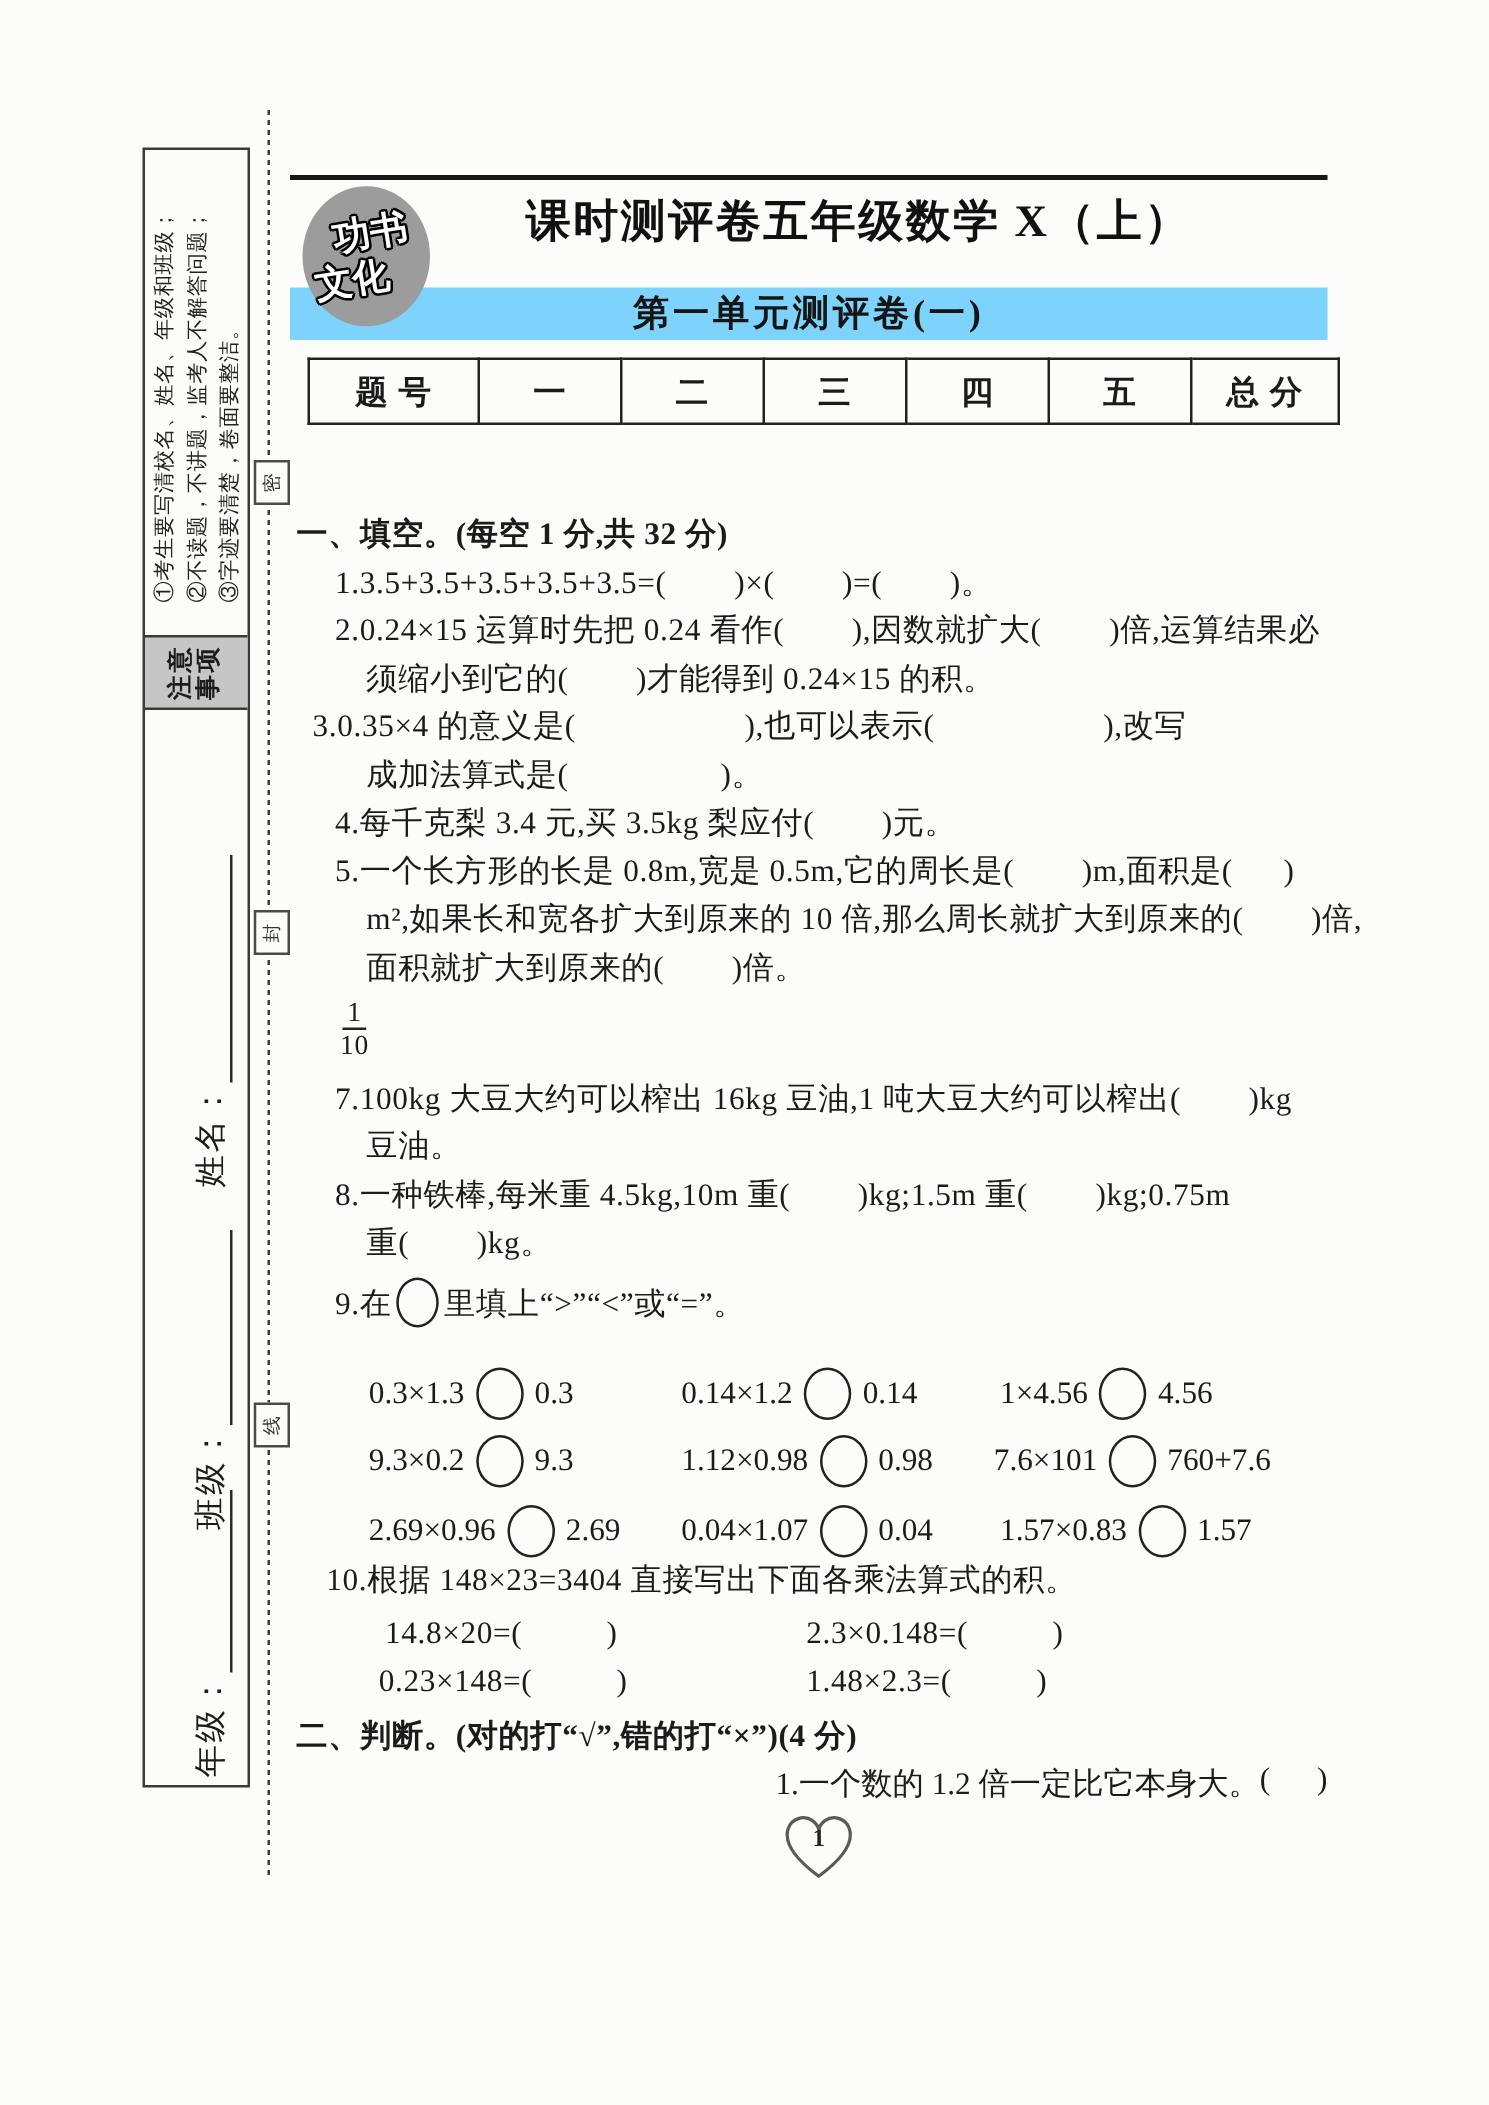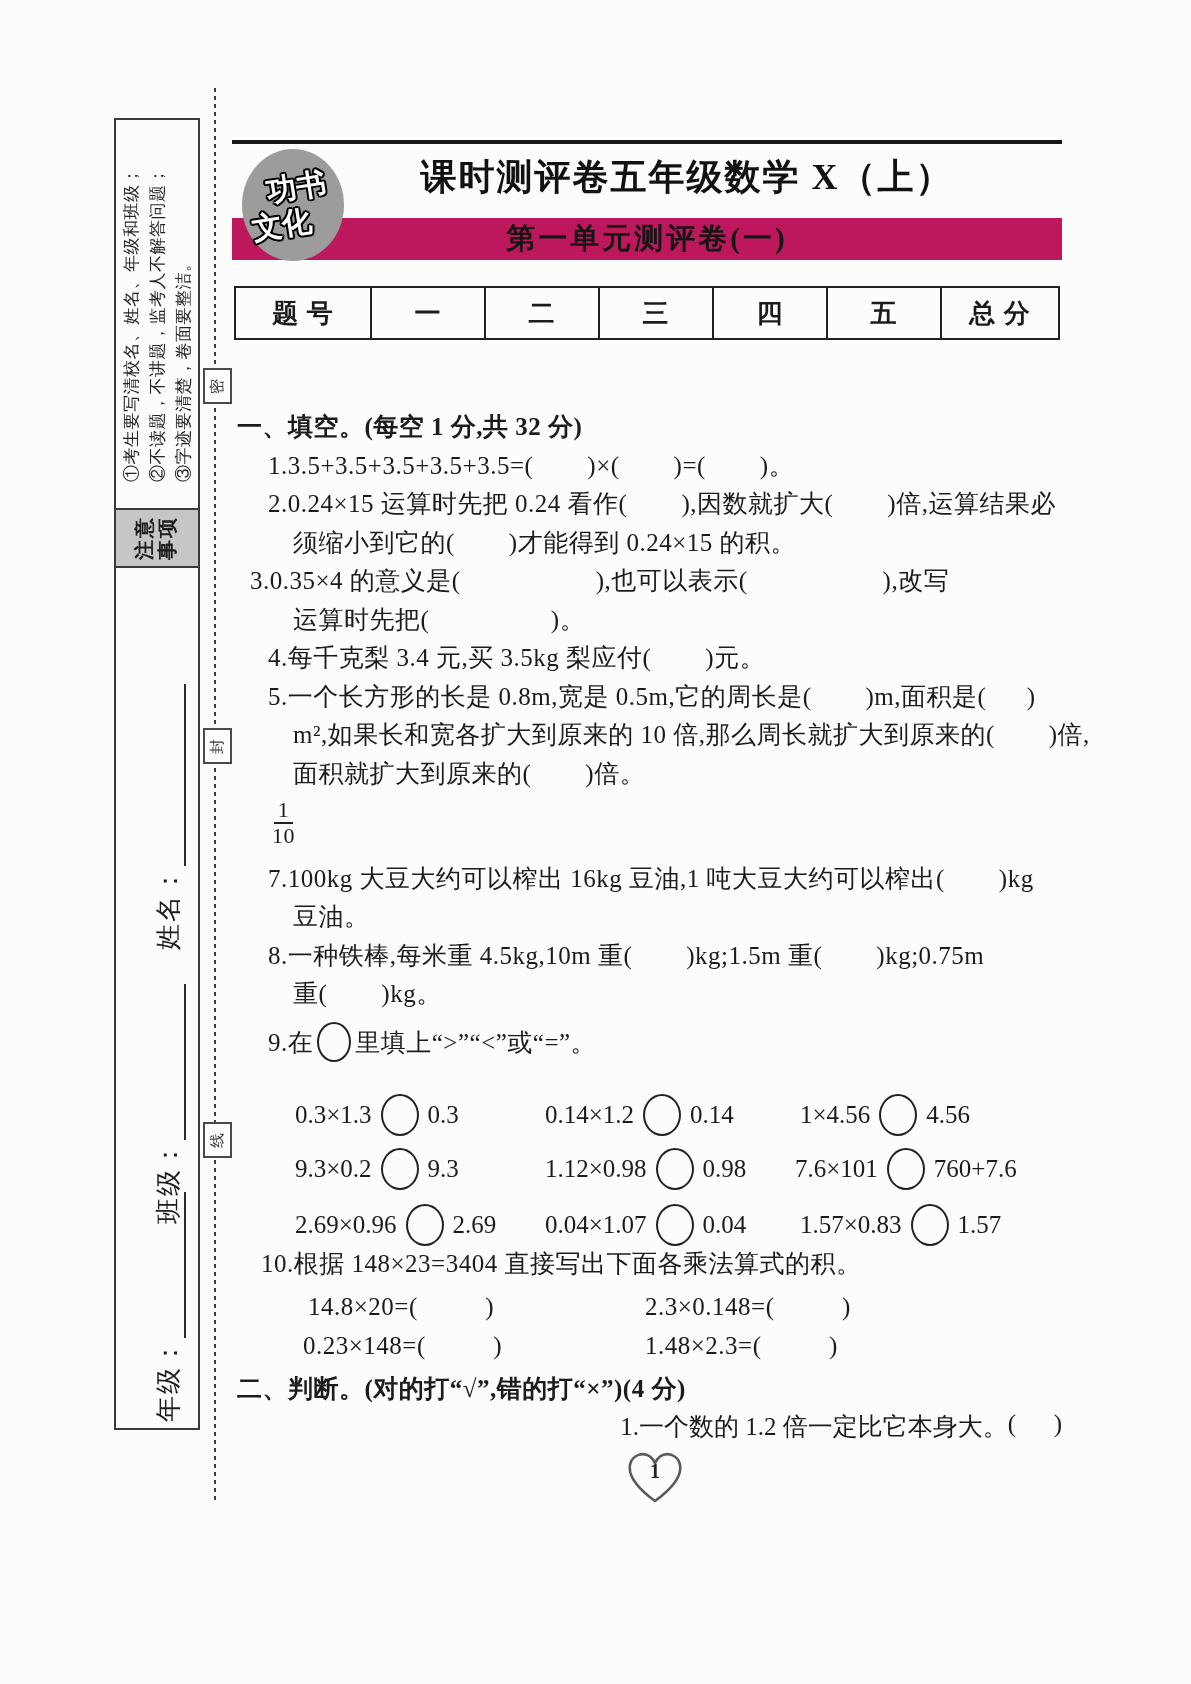--- a/index.html
+++ b/index.html
@@ -49,36 +49,36 @@
     border:2px solid #4a4a4a;display:flex;align-items:center;justify-content:center;
   }
   .seal span{display:block;transform:rotate(-90deg);font-size:15px;color:#333;}
   
   .top-rule{position:absolute;left:232px;top:140px;width:830px;height:4px;background:#171717;}
   .main-title{
     position:absolute;left:312px;top:153px;width:750px;text-align:center;
     font-size:36px;font-weight:700;letter-spacing:2px;color:#111;
   }
   .banner{
-    position:absolute;left:232px;top:218px;width:830px;height:42px;background:#be185d;
+    position:absolute;left:232px;top:230px;width:830px;height:42px;background:#7dd3fc;
     display:flex;align-items:center;justify-content:center;
   }
   .banner span{font-size:29px;font-weight:700;letter-spacing:3px;color:#151515;}
   .logo{
     position:absolute;left:242px;top:149px;width:102px;height:112px;background:#9c9c9c;
     border-radius:50%;display:flex;align-items:center;justify-content:center;z-index:5;
   }
   .logo-inner{transform:rotate(-9deg);font-weight:700;font-size:30px;line-height:35px;color:#fff;
     text-shadow:2px 0 0 #000,-2px 0 0 #000,0 2px 0 #000,0 -2px 0 #000,
       1.5px 1.5px 0 #000,-1.5px -1.5px 0 #000,1.5px -1.5px 0 #000,-1.5px 1.5px 0 #000;}
   .logo-l1{margin-left:12px;}
   .logo-l2{margin-left:-8px;}
   
   .score-table{
-    position:absolute;left:234px;top:286px;width:824px;border-collapse:collapse;
+    position:absolute;left:246px;top:286px;width:824px;border-collapse:collapse;
     table-layout:fixed;
   }
   .score-table td{
     border:2px solid #222;height:48px;text-align:center;vertical-align:middle;
     font-size:26px;font-weight:600;letter-spacing:1px;background:#fcfcfa;
   }
   
   .line{position:absolute;font-size:25px;white-space:pre;letter-spacing:.5px;}
   .bold{font-weight:700;}
   .flexline{display:flex;align-items:center;white-space:pre;}
@@ -172,21 +172,21 @@
       <td>总 分</td>
     </tr>
   </tbody>
     </table>
 
   <div class="line bold" style="left:237px;top:410px">一、填空。(每空 1 分,共 32 分)</div>
   <div class="line" style="left:268px;top:449px">1.3.5+3.5+3.5+3.5+3.5=(        )×(        )=(        )。</div>
   <div class="line" style="left:268px;top:487px">2.0.24×15 运算时先把 0.24 看作(        ),因数就扩大(        )倍,运算结果必</div>
   <div class="line" style="left:293px;top:526px">须缩小到它的(        )才能得到 0.24×15 的积。</div>
   <div class="line" style="left:250px;top:564px">3.0.35×4 的意义是(                    ),也可以表示(                    ),改写</div>
-  <div class="line" style="left:293px;top:603px">运算时先把(                  )。</div>
+  <div class="line" style="left:293px;top:603px">成加法算式是(                  )。</div>
   <div class="line" style="left:268px;top:641px">4.每千克梨 3.4 元,买 3.5kg 梨应付(        )元。</div>
   <div class="line" style="left:268px;top:680px">5.一个长方形的长是 0.8m,宽是 0.5m,它的周长是(        )m,面积是(      )</div>
   <div class="line" style="left:293px;top:718px">m²,如果长和宽各扩大到原来的 10 倍,那么周长就扩大到原来的(        )倍,</div>
   <div class="line" style="left:293px;top:757px">面积就扩大到原来的(        )倍。</div>
 
   <div class="line flexline" style="left:268px;top:798px">
     <span class="frac"><span class="num">1</span><span class="den">10</span></span>
   </div>
 
   <div class="line" style="left:268px;top:862px">7.100kg 大豆大约可以榨出 16kg 豆油,1 吨大豆大约可以榨出(        )kg</div>

